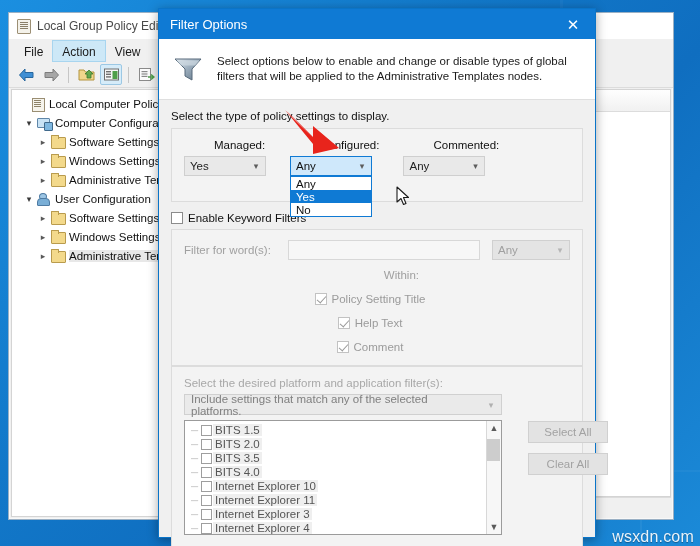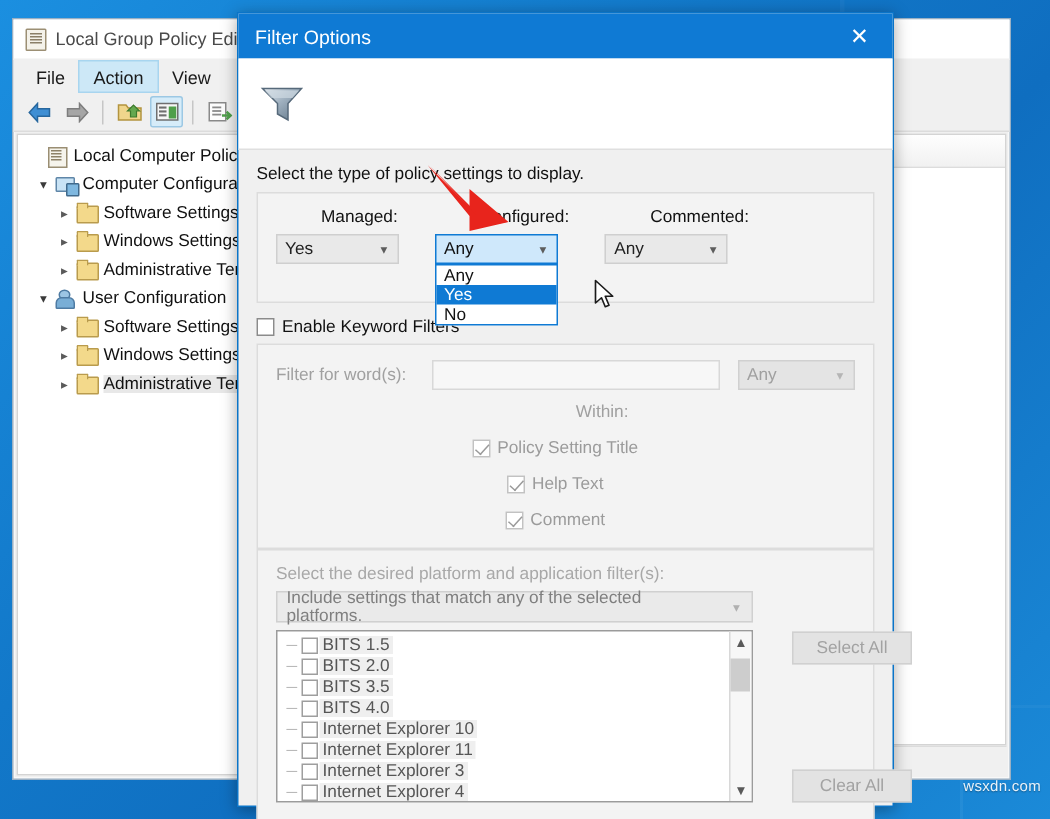--- a/index.html
+++ b/index.html
@@ -12,22 +12,22 @@
   body {
     position: relative;
     background: linear-gradient(135deg, #1b8fe0 0%, #1278c9 38%, #0f6ec0 60%, #1b8ad8 100%);
   }
   
   .wall-streak {
     position: absolute; background: rgba(255,255,255,0.10);
     transform-origin: top left; pointer-events:none;
   }
   .watermark {
-    position: absolute; right: 6px; bottom: 16px;
-    color: #e9f3fb; font-size: 10px;
+    position: absolute; right: 6px; bottom: 0;
+    color: #e9f3fb; font-size: 16px;
     font-family: "Liberation Sans", sans-serif;
     text-shadow: 0 1px 1px rgba(0,0,0,.35);
     letter-spacing: .2px;
   }
   
   .gp-window {
     position: absolute; left: 8px; top: 12px;
     width: 666px; height: 508px;
     background: #f0f0f0;
     border: 1px solid #9ab0c4;
@@ -222,21 +222,21 @@
     flex: 0 0 11px; margin-right: 1px;
   }
   .li .litxt { background: #efefef; padding: 0 2px; color:#555; }
   .lb-scroll {
     width: 15px; background: #f7f7f7; border-left: 1px solid #d8d8d8;
     display: flex; flex-direction: column; align-items: center; justify-content: space-between;
   }
   .sc-arrow { font-size: 9px; color: #5a5a5a; height: 14px; display:flex; align-items:center; }
   .sc-thumb { width: 13px; height: 22px; background: #cdcdcd; position: absolute; }
   .lb-scroll-inner { position: relative; flex: 1; width: 100%; }
-  .req-right { display: flex; flex-direction: column; gap: 10px; padding-top: 27px; justify-content: space-between; }
+  .req-right { display: flex; flex-direction: column; gap: 10px; padding-top: 27px; }
   .btn {
     width: 80px; height: 22px; border: 1px solid #d0d0d0; background: #e3e3e3;
     display: flex; align-items: center; justify-content: center;
     font-size: 11.5px; color: #a2a2a2;
   }
   .dlg-footer {
     height: 48px; border-top: 1px solid #e3e3e3;
     display: flex; align-items: center; justify-content: flex-end; gap: 9px;
     padding-right: 14px; background: #f0f0f0;
   }
@@ -402,20 +402,21 @@
           <linearGradient id="fg" x1="0" y1="0" x2="1" y2="1">
             <stop offset="0" stop-color="#e9eef3"></stop>
             <stop offset="0.45" stop-color="#9fb0bf"></stop>
             <stop offset="1" stop-color="#5f7486"></stop>
           </linearGradient>
         </defs>
         <path d="M4 8 L30 8 L21 18 L21 29 L14 25 L14 18 Z" fill="url(#fg)" stroke="#56697a" stroke-width="1"></path>
         <path d="M5.6 9.4 L28.4 9.4 L24 14.4 L10 14.4 Z" fill="#cdd8e1" opacity=".7"></path>
       </svg>
     </span>
+    <div class="dlg-head-text">Select options below to enable and change or disable types of global filters that will be applied to the Administrative Templates nodes.</div>
   </div>
 
   <div class="dlg-content">
 
     <div class="section-label">Select the type of policy settings to display.</div>
 
     <div class="groupbox gb-policy">
       <div class="field">
         <span class="field-label">Managed:</span>
         <div class="combo">

